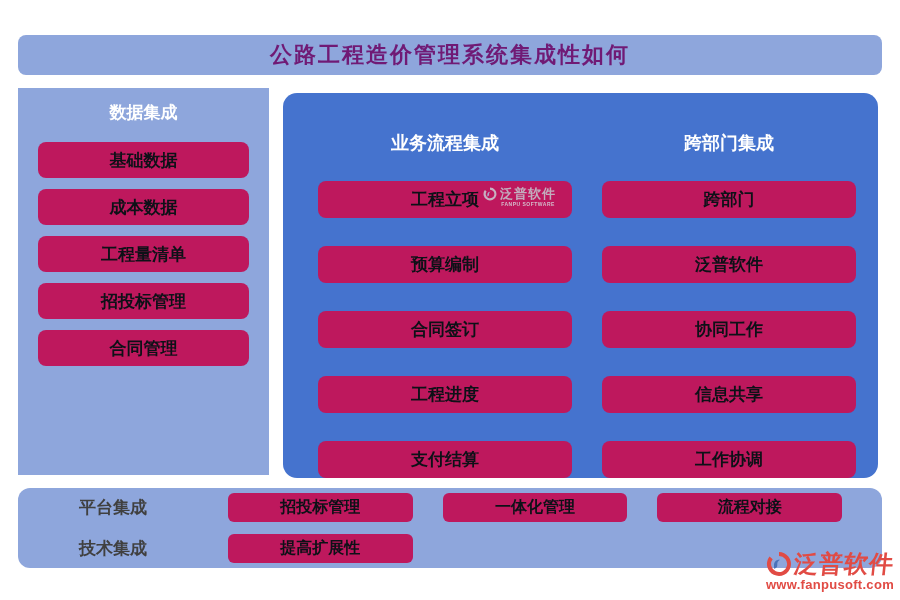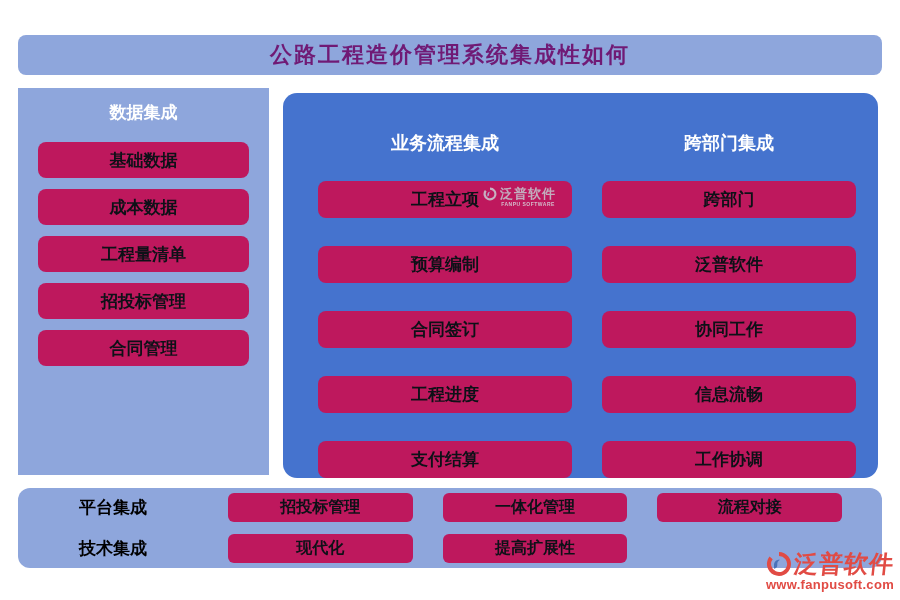--- a/index.html
+++ b/index.html
@@ -60,21 +60,21 @@
   .footer {
     position: absolute; left: 18px; top: 488px; width: 864px; height: 80px;
     background: #8EA6DC; border-radius: 12px;
     display: flex; flex-direction: column; justify-content: center; gap: 12px;
   }
   .footer-row {
     display: grid; grid-template-columns: 170px 1fr 1fr 1fr;
     column-gap: 30px; padding: 0 40px 0 10px; height: 29px;
   }
   .footer-label {
-    color: #000000; font-size: 17px; font-weight: 700;
+    color: #404040; font-size: 17px; font-weight: 700;
     display: flex; align-items: center; justify-content: center;
   }
   .footer .pill { height: 29px; font-size: 16px; border-radius: 6px; }
 
   
   .inline-watermark {
     position: absolute; right: 16px; top: 6px;
     display: flex; align-items: flex-start; gap: 3px;
     pointer-events: none; opacity: 0.85;
   }
@@ -135,35 +135,34 @@
       <button class="pill">合同签订</button>
       <button class="pill">工程进度</button>
       <button class="pill">支付结算</button>
     </div>
 
     <div class="col">
       <div class="col-header">跨部门集成</div>
       <button class="pill">跨部门</button>
       <button class="pill">泛普软件</button>
       <button class="pill">协同工作</button>
-      <button class="pill">信息流畅</button>
+      <button class="pill">信息共享</button>
       <button class="pill">工作协调</button>
     </div>
   </section>
 
   <footer class="footer">
     <div class="footer-row">
       <div class="footer-label">平台集成</div>
       <button class="pill">招投标管理</button>
       <button class="pill">一体化管理</button>
       <button class="pill">流程对接</button>
     </div>
     <div class="footer-row">
       <div class="footer-label">技术集成</div>
-      <button class="pill">现代化</button>
       <button class="pill">提高扩展性</button>
     </div>
   </footer>
 
   <div class="corner-watermark">
     <div class="corner-line">
       <svg width="26" height="26" viewBox="0 0 26 26">
         <path fill="#E14B44" d="M13 1a12 12 0 1 1-9.5 4.6l3.2 2.6A8 8 0 1 0 13 5V1z"></path>
         <path fill="#4A71B8" d="M8 14c0-3.4 2.7-5.7 6-5.2-2 1.1-2.9 2.6-2.7 4.7.2 2.4-1.1 4-3.3 4.3-.1-1 0-2.5 0-3.8z"></path>
       </svg>

